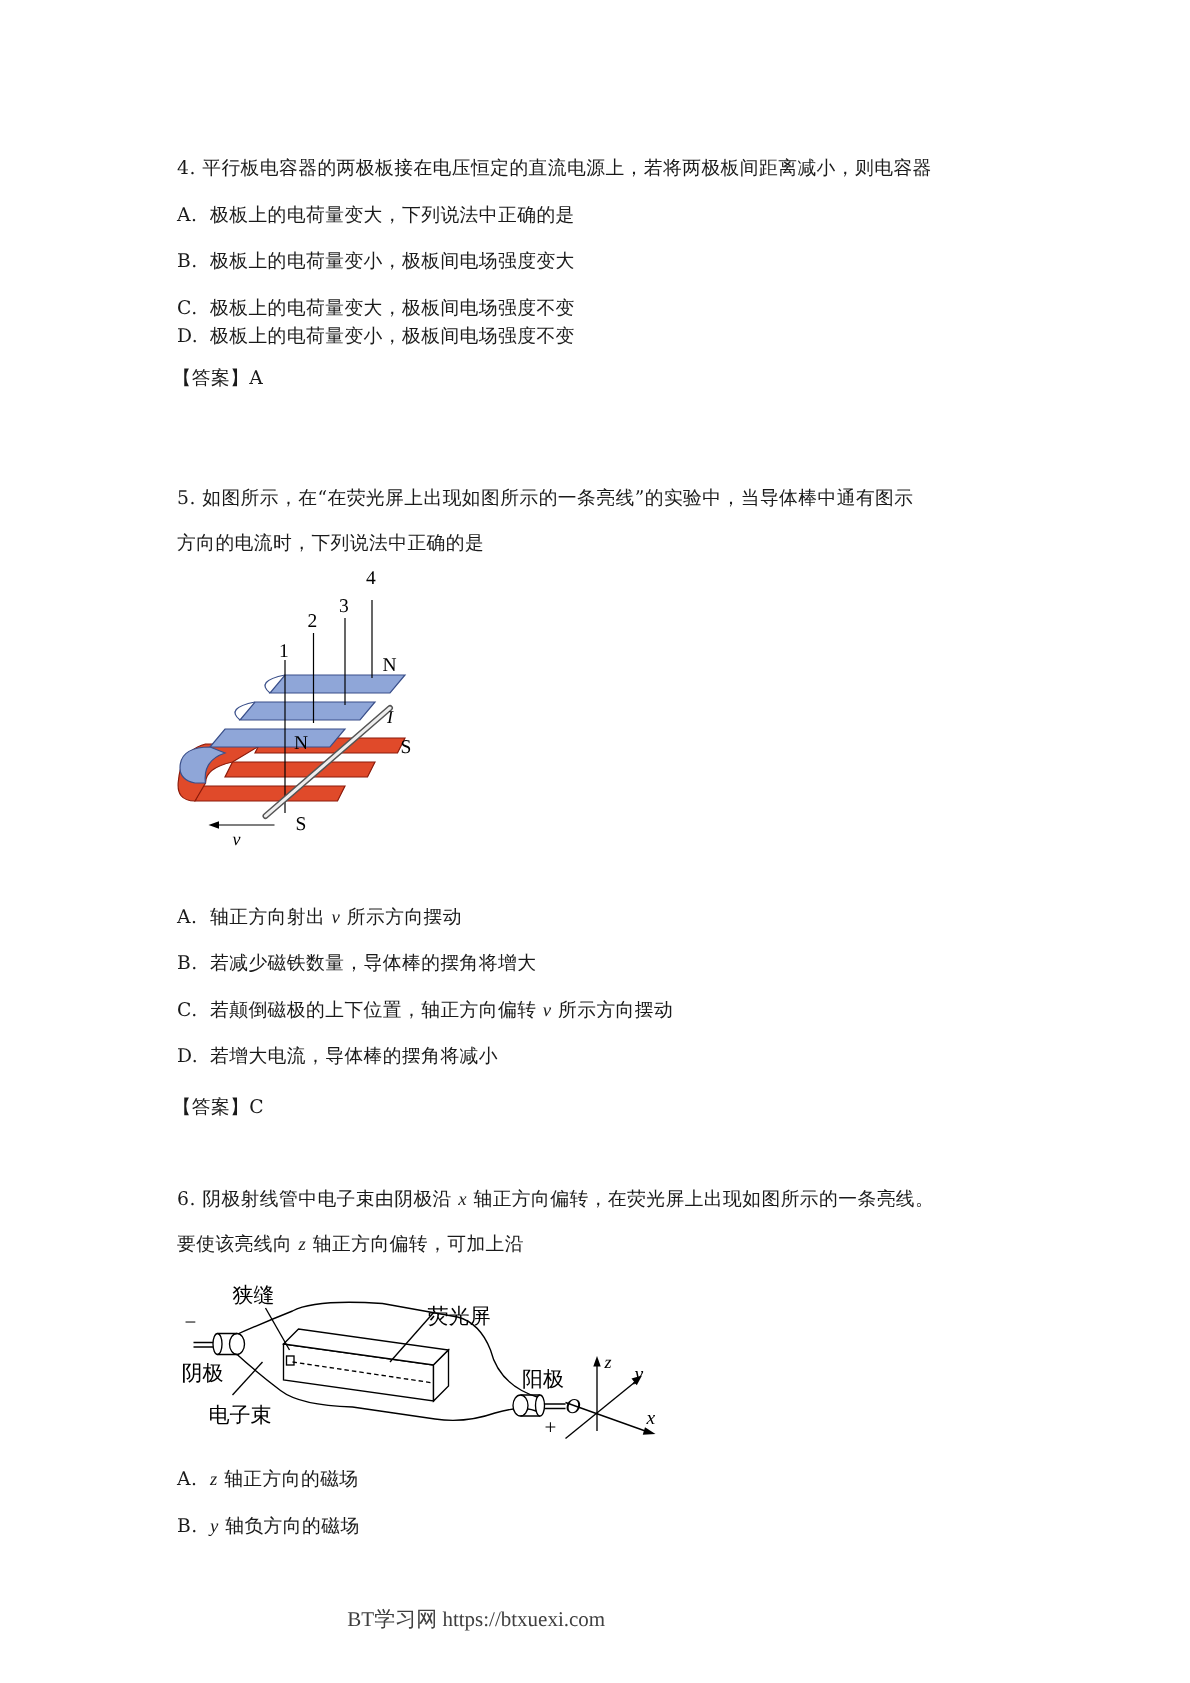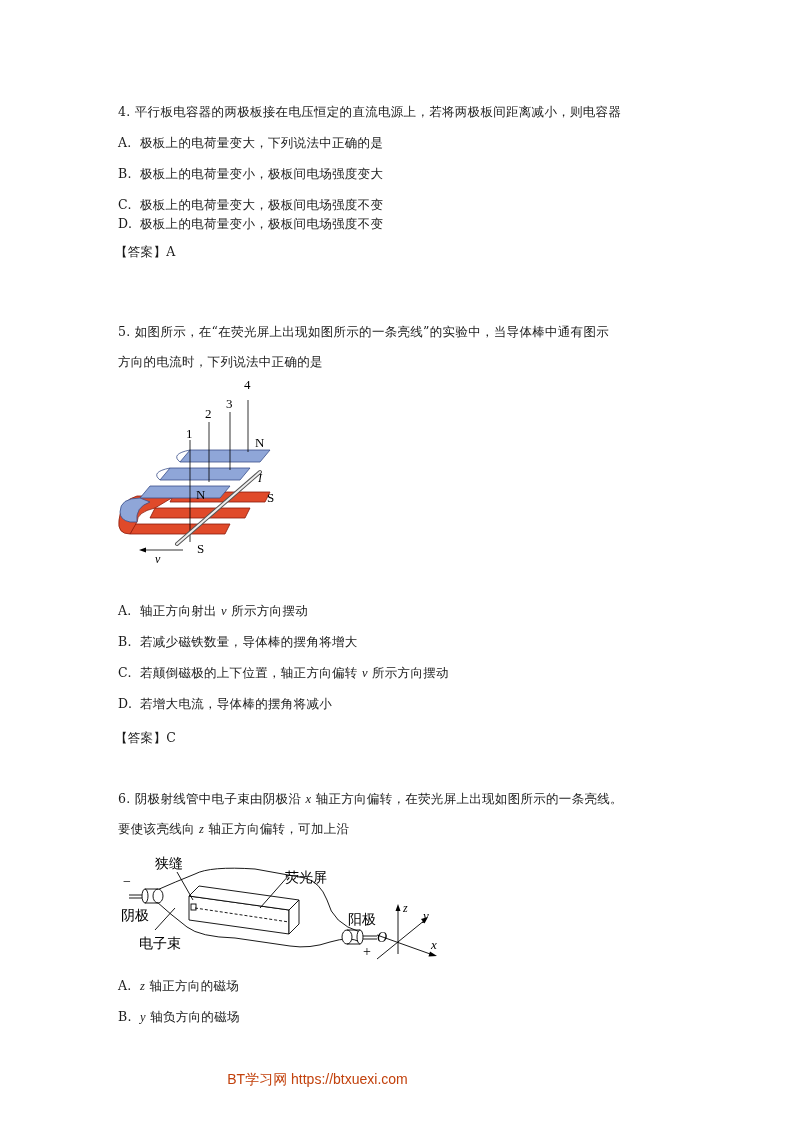--- a/index.html
+++ b/index.html
@@ -2,21 +2,21 @@
 <html><head>
 <meta charset="utf-8">
 <style>
   html, body { margin:0; padding:0; background:#ffffff; }
   body { width:793px; height:1122px; position:relative; overflow:hidden;
          font-family: "DejaVu Serif", "Liberation Serif", serif; color:#1a1a1a; }
   .line { position:absolute; left:118px; font-size:12.5px; line-height:16px; white-space:nowrap; letter-spacing:0.3px; }
   .opt-letter { display:inline-block; width:22px; }
   .ital { font-style:italic; font-family:"Liberation Serif", serif; }
   .footer { position:absolute; left:0; width:635px; top:1071px; text-align:center;
-            font-family:Liberation Sans, sans-serif; font-size:14px; color:#c2410c; }
+            font-family:Liberation Serif, serif; font-size:14px; color:#404040; }
   svg text { font-family:"Liberation Serif", "DejaVu Serif", serif; }
   .fig { position:absolute; }
 </style>
 </head>
 <body>
 
 <div class="line" style="top:104px">
   <span>4.</span>
   <span>平行板电容器的两极板接在电压恒定的直流电源上，若将两极板间距离减小，则电容器</span>
 </div>

